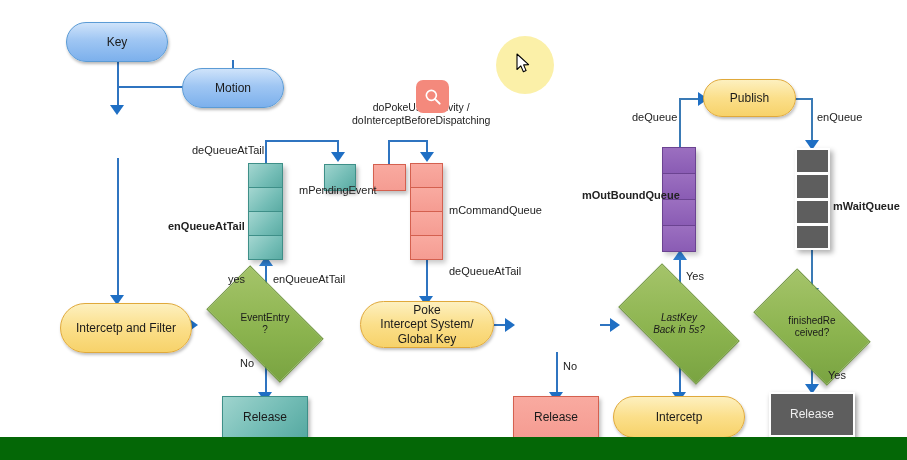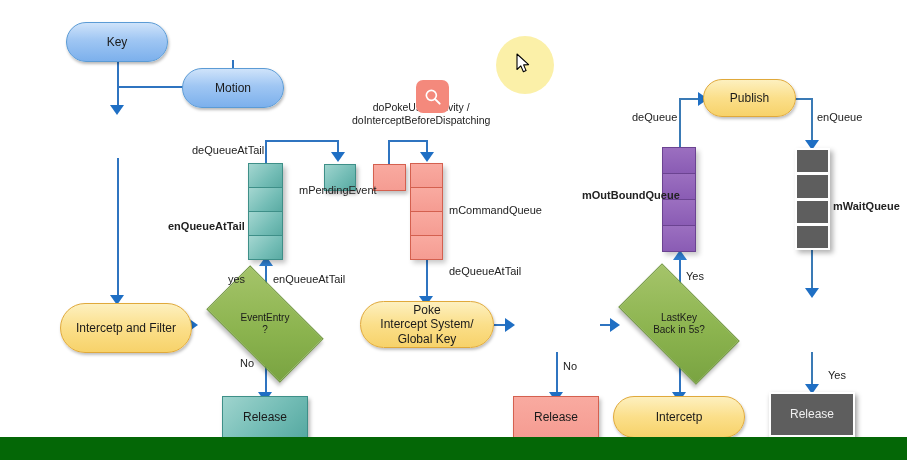--- a/index.html
+++ b/index.html
@@ -174,26 +174,31 @@
     <span>Release</span>
   </div>
 
   <div class="diamond-wrap" style="left:213px;top:293px;width:104px;height:62px;">
     <div class="diamond"></div>
     <div class="diamond-label">EventEntry
 ?</div>
   </div>
 
 
-  <div class="diamond-wrap" style="left:624px;top:293px;width:110px;height:62px;">
+  <div class="diamond-wrap" style="left:624px;top:293px;width:110px;height:62px;font-style:italic;">
     <div class="diamond"></div>
     <div class="diamond-label">LastKey
 Back in 5s?</div>
   </div>
 
+  <div class="diamond-wrap" style="left:760px;top:296px;width:104px;height:62px;">
+    <div class="diamond"></div>
+    <div class="diamond-label">finishedRe
+ceived?</div>
+  </div>
 
   <div class="queue q-teal" style="left:248px;top:164px;width:35px;height:96px;">
     <div class="cell"></div>
     <div class="cell"></div>
     <div class="cell"></div>
     <div class="cell"></div>
   </div>
 
   <div class="node teal-box" style="left:324px;top:164px;width:32px;height:27px;"></div>
 

